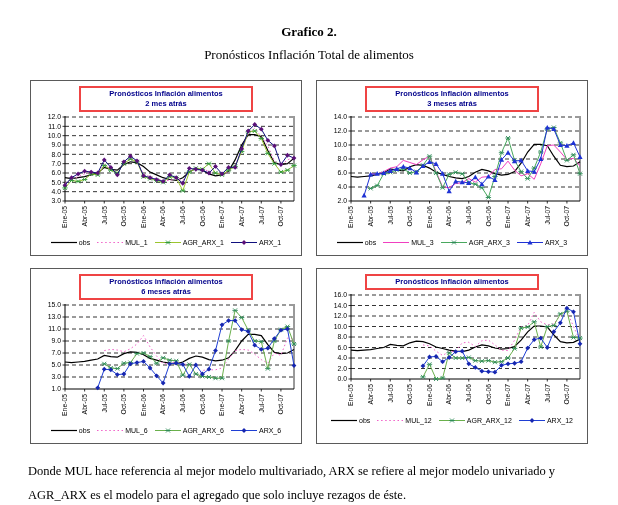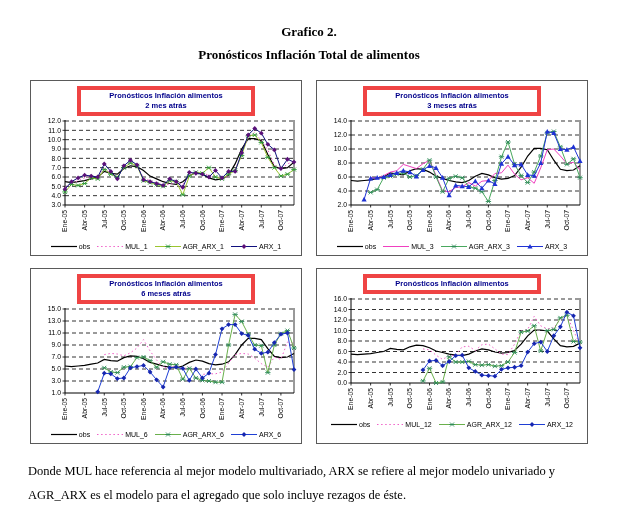--- a/index.html
+++ b/index.html
@@ -1,21 +1,21 @@
 <!DOCTYPE html>
 <html><head>
 <meta charset="utf-8">
 <style>
   html,body{margin:0;padding:0;background:#fff;}
   body{width:618px;height:505px;font-family:"Liberation Serif",serif;color:#000;overflow:hidden;}
   .doc-title{text-align:center;font-weight:bold;font-size:13px;padding-top:24px;}
-  .doc-subtitle{text-align:center;font-weight:bold;font-size:13px;margin-top:7px;}
+  .doc-subtitle{text-align:center;font-weight:normal;font-size:13px;margin-top:7px;}
   .charts{display:grid;grid-template-columns:272px 272px;gap:12px 14px;margin:17px 28px 0 30px;}
   .chart{border:1px solid #5a5a5a;background:#fff;height:174px;font-family:"Liberation Sans",sans-serif;overflow:hidden;}
-  .chart-title-box{width:63%;margin:5px auto 0;border:4px solid #ef4444;text-align:center;color:#00008b;
+  .chart-title-box{width:63%;margin:5px auto 0;border:2px solid #ef4444;text-align:center;color:#00008b;
      font-size:7.5px;font-weight:bold;line-height:1.3;padding:1px 0;}
   .plot-holder{margin-top:1px;}
   .legend{display:flex;justify-content:center;align-items:center;gap:7px;font-size:7px;margin-top:-6px;}
   .legend-item{display:flex;align-items:center;gap:2px;}
   .footnote{margin:15px 18px 0 28px;font-size:12.5px;line-height:1.95;text-align:left;}
   svg text{font-family:"Liberation Sans",sans-serif;}
 </style>
 </head>
 <body>
 

